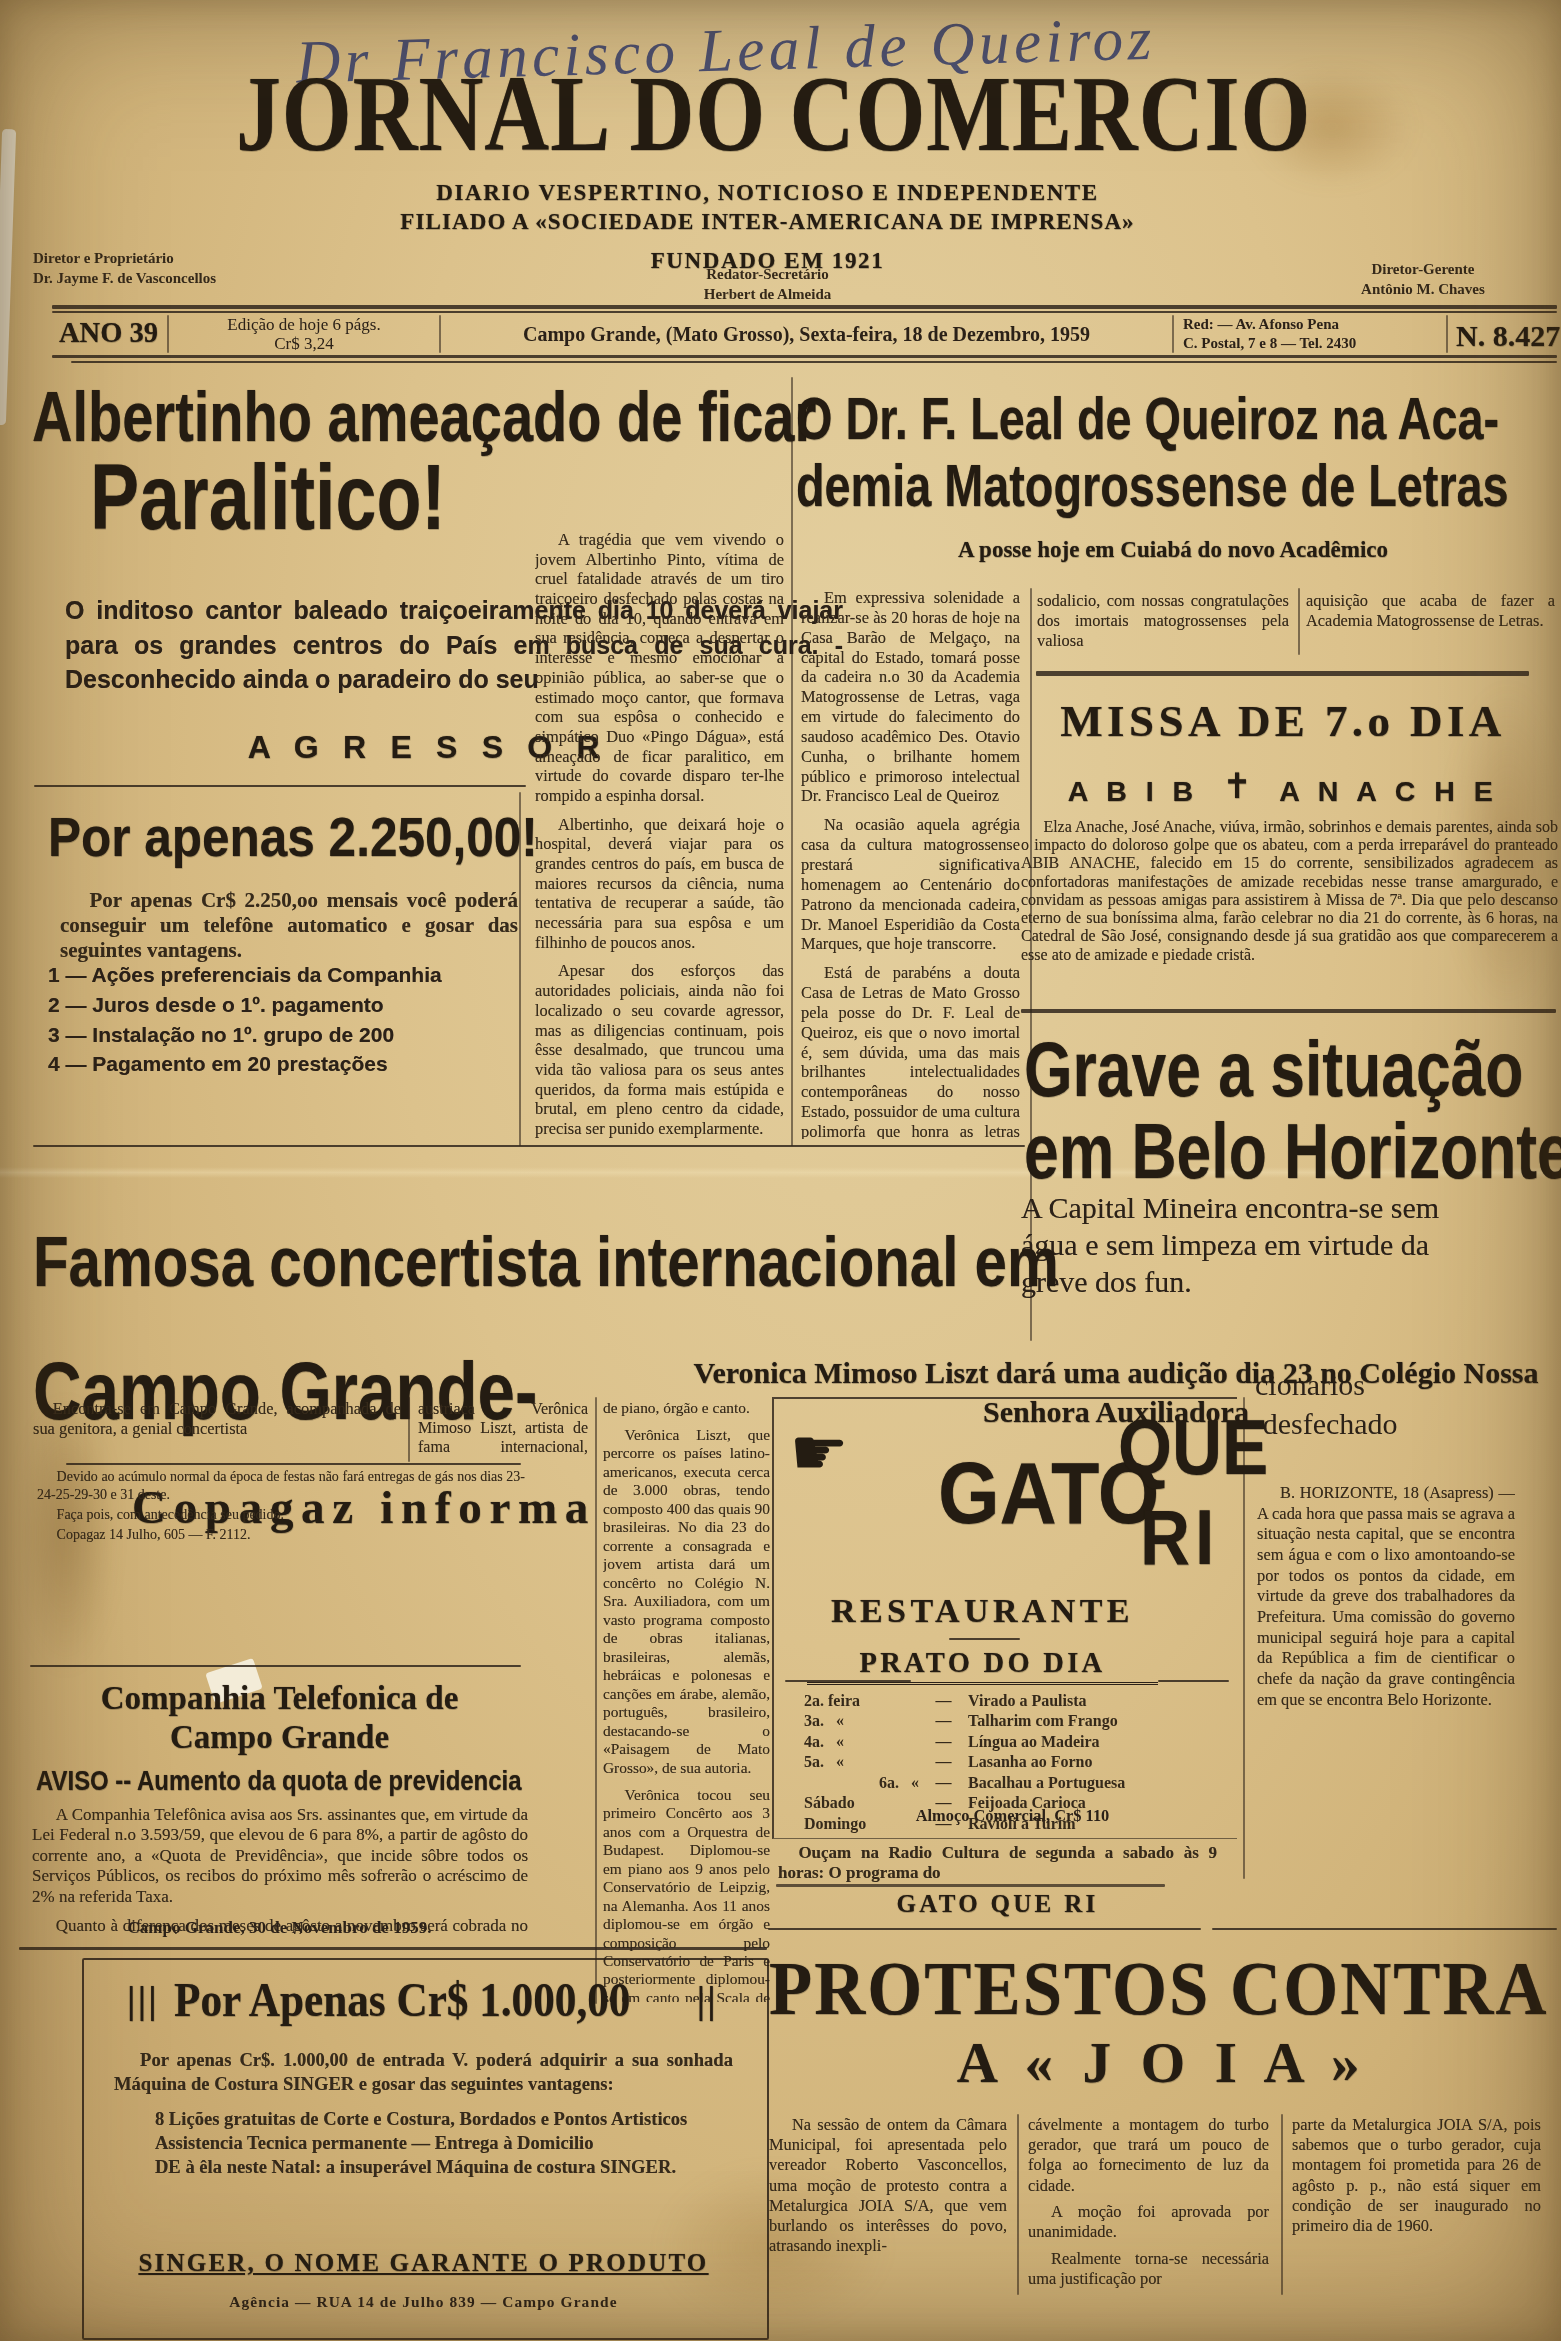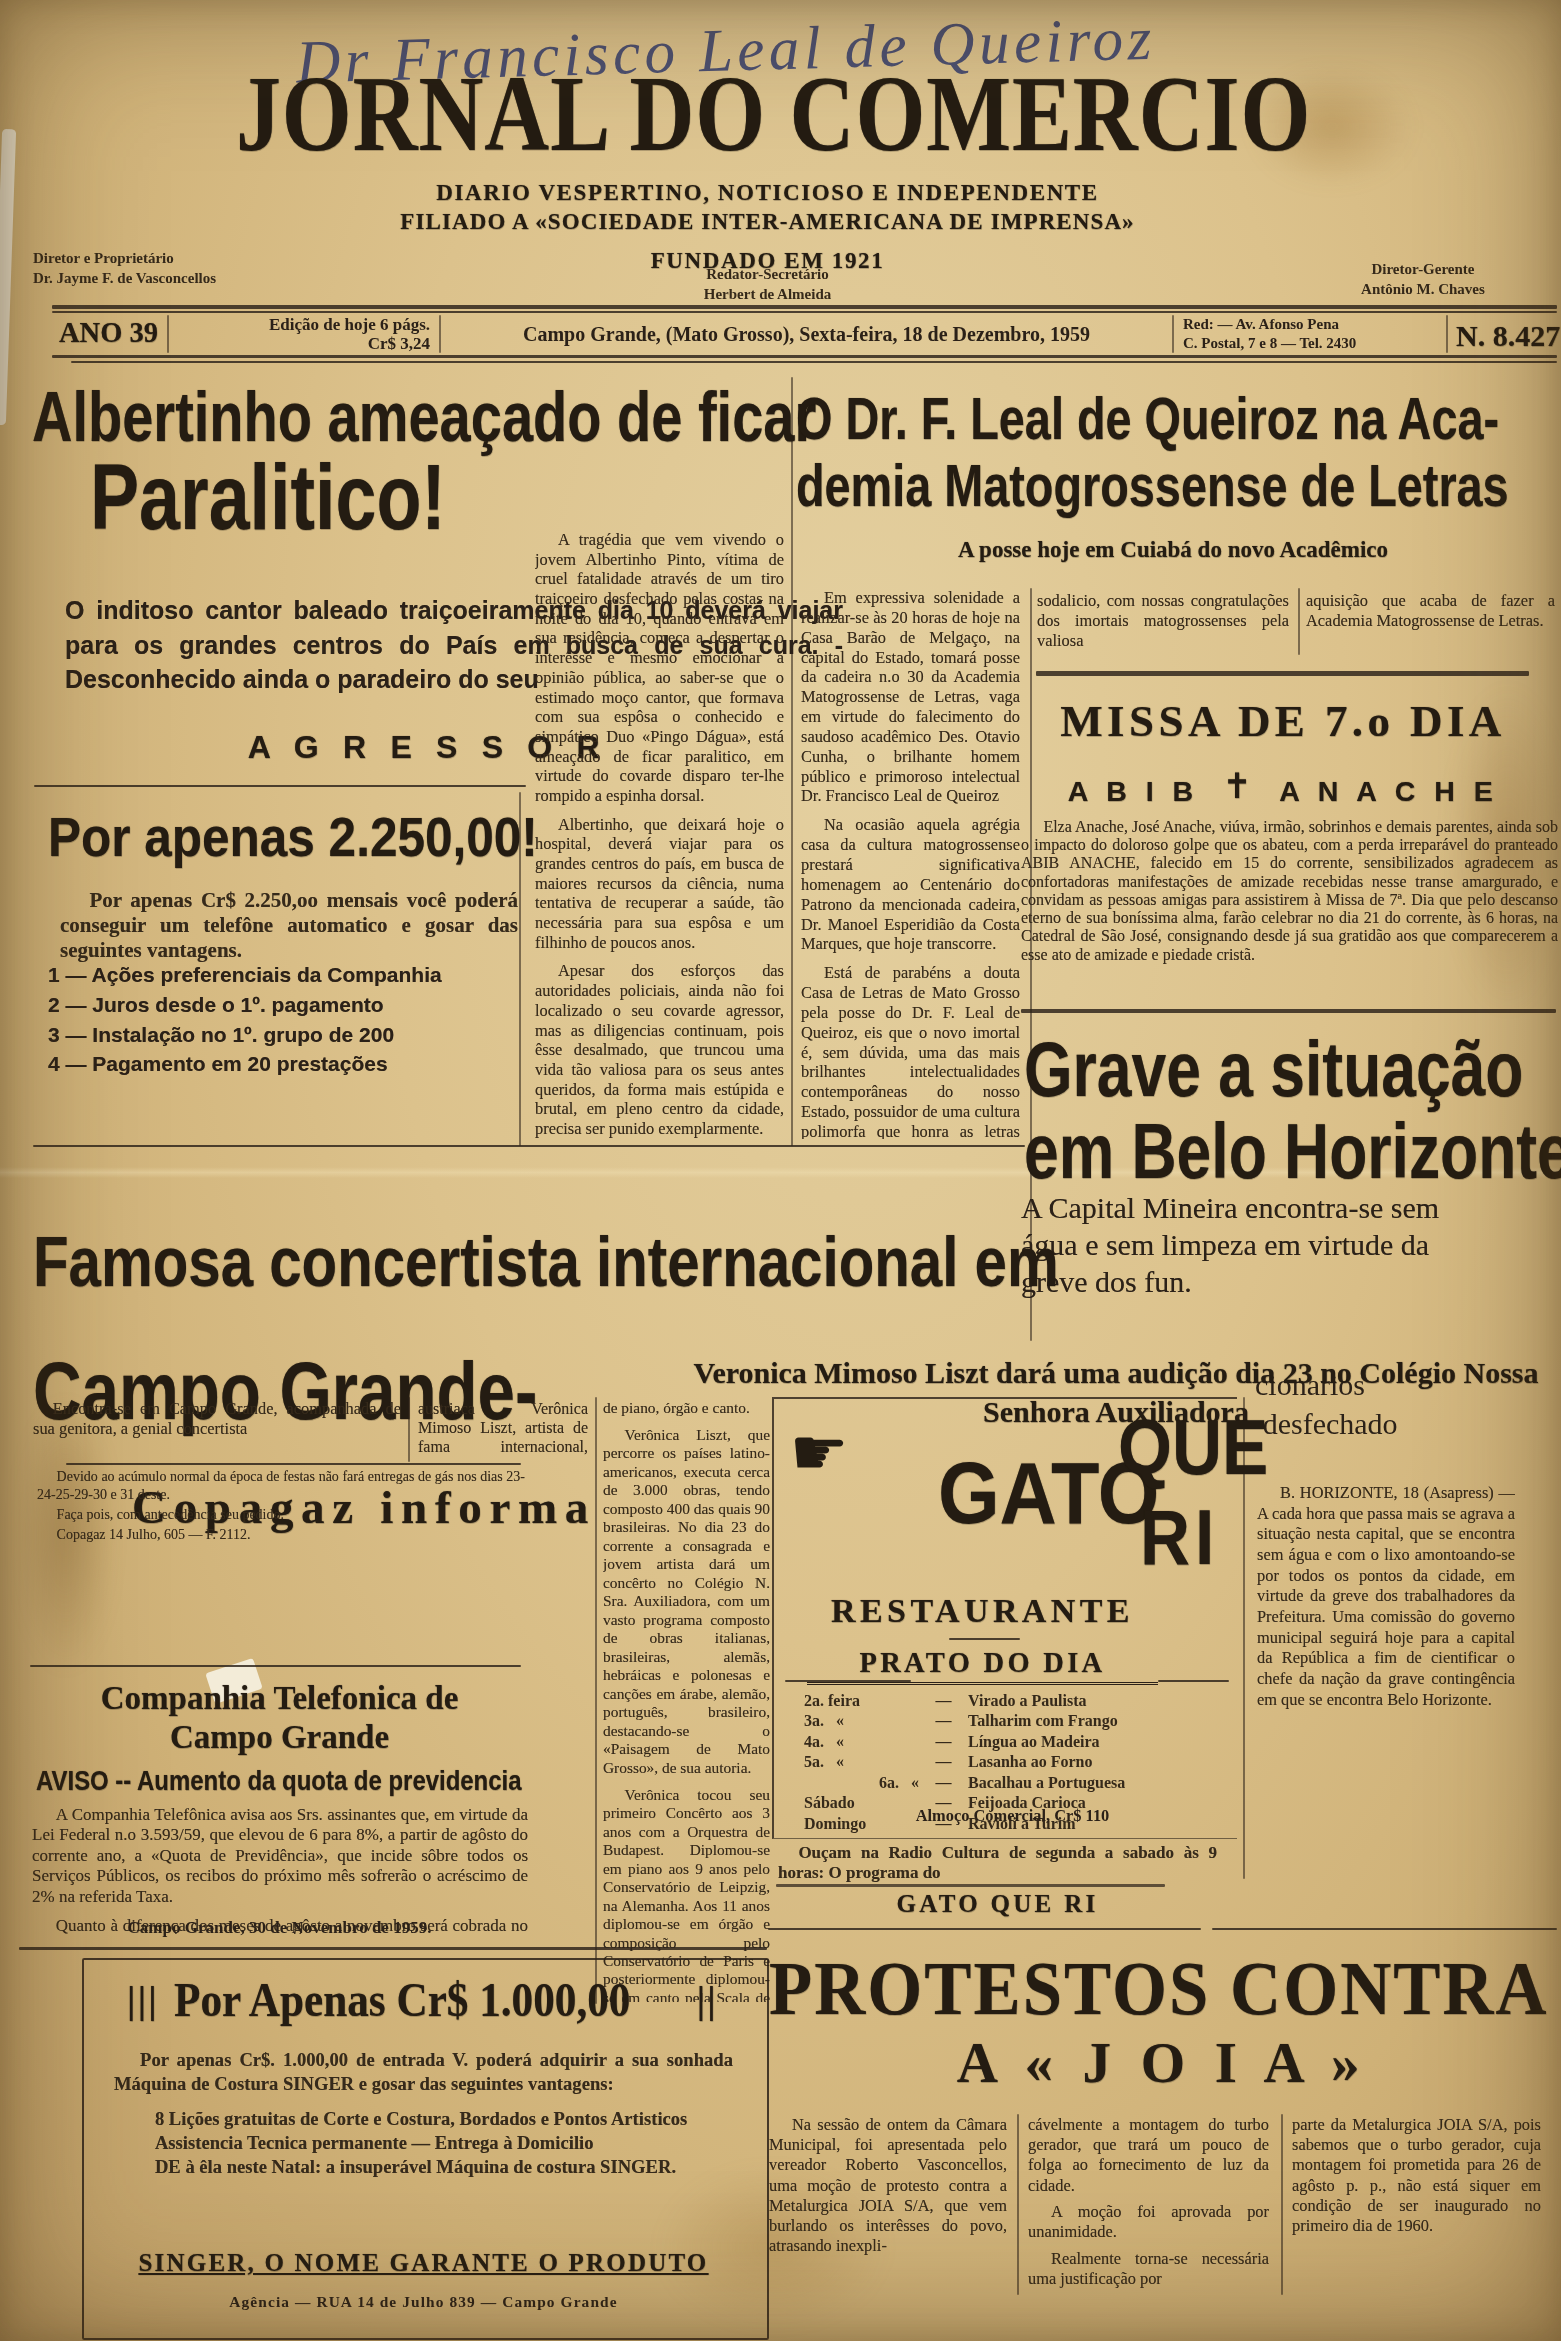--- a/index.html
+++ b/index.html
@@ -59,21 +59,21 @@
     <div>Antônio M. Chaves</div>
   </div>
 
   <div class="abs rule" style="left:52px;top:305px;width:1505px;height:3.8px;"></div>
   <div class="abs rule" style="left:52px;top:311px;width:1505px;height:1.6px;"></div>
   <div class="abs rule" style="left:52px;top:355px;width:1505px;height:3.3px;"></div>
   <div class="abs rule" style="left:71px;top:361px;width:1486px;height:1.6px;"></div>
 
   <div class="abs serif hl" style="left:59px;top:317px;font-size:28.5px;">ANO 39</div>
   <div class="abs vrule" style="left:167px;top:315px;height:38px;"></div>
-  <div class="abs serif ink" style="left:178px;top:316px;width:252px;font-size:17px;font-weight:700;line-height:1.1;text-align:right;">
+  <div class="abs serif ink" style="left:178px;top:316px;width:252px;font-size:17px;font-weight:400;line-height:1.1;text-align:center;">
     <div>Edição de hoje 6 págs.</div>
     <div>Cr$  3,24</div>
   </div>
   <div class="abs vrule" style="left:439px;top:315px;height:38px;"></div>
   <div class="abs serif ink center" style="left:450px;top:323px;width:713px;font-size:20px;font-weight:700;">Campo Grande, (Mato Grosso), Sexta-feira, 18 de Dezembro, 1959</div>
   <div class="abs vrule" style="left:1172px;top:315px;height:38px;"></div>
   <div class="abs serif ink" style="left:1183px;top:315px;width:258px;font-size:15px;font-weight:700;line-height:1.25;">
     <div>Red: — Av. Afonso Pena</div>
     <div>C. Postal, 7 e 8 — Tel. 2430</div>
   </div>

